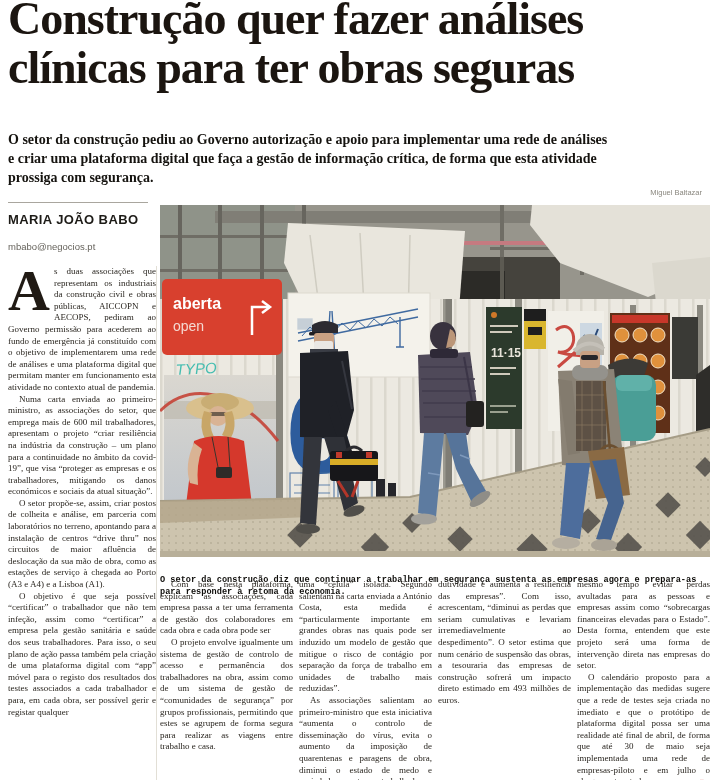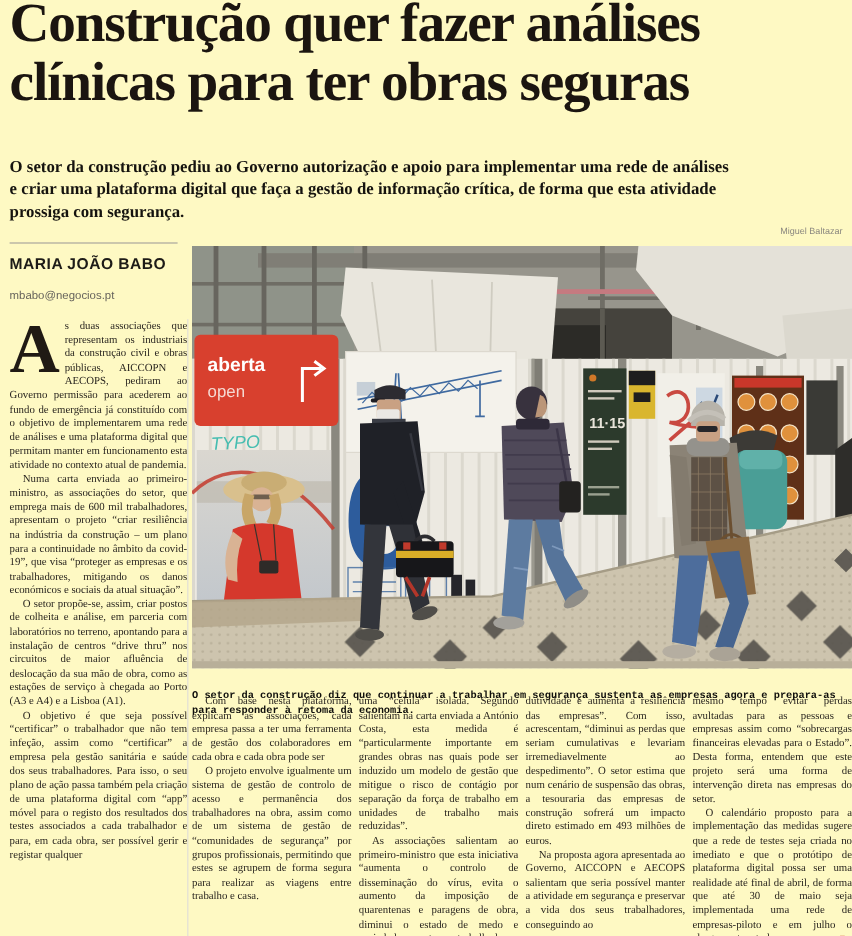--- a/index.html
+++ b/index.html
@@ -1,16 +1,16 @@
 <!DOCTYPE html>
 <html lang="pt"><head>
 <meta charset="utf-8">
 <style>
   html,body{margin:0;padding:0;background:#e8e6e1;}
-  .page{position:relative;width:710px;height:780px;background:#fef9c3;overflow:hidden;
+  .page{position:relative;width:710px;height:780px;background:#ffffff;overflow:hidden;
         font-family:"Liberation Serif", serif;color:#262320;}
   
   .headline{position:absolute;left:8px;top:-6px;width:698px;margin:0;
             font-family:"Liberation Serif", serif;font-weight:bold;
             font-size:46px;line-height:49px;letter-spacing:-1px;color:#1b1510;}
   
   .lead{position:absolute;left:8px;top:130px;width:600px;margin:0;
         font-family:Liberation Serif, serif;font-weight:bold;
         font-size:14px;line-height:19px;color:#15130f;}
   
@@ -302,21 +302,20 @@
     <div class="col">
       <p class="ind">Com base nesta plataforma, explicam as associações, cada empresa passa a ter uma ferramenta de gestão dos colaboradores em cada obra e cada obra pode ser</p>
       <p class="ind">O projeto envolve igualmente um sistema de gestão de controlo de acesso e permanência dos trabalhadores na obra, assim como de um sistema de gestão de “comunidades de segurança” por grupos profissionais, permitindo que estes se agrupem de forma segura para realizar as viagens entre trabalho e casa.</p>
     </div>
     <div class="col">
       <p class="cont">uma “célula” isolada. Segundo salientam na carta enviada a António Costa, esta medida é “particularmente importante em grandes obras nas quais pode ser induzido um modelo de gestão que mitigue o risco de contágio por separação da força de trabalho em unidades de trabalho mais reduzidas”.</p>
       <p class="ind">As associações salientam ao primeiro-ministro que esta iniciativa “aumenta o controlo de disseminação do vírus, evita o aumento da imposição de quarentenas e paragens de obra, diminui o estado de medo e ansiedade entre trabalhadores, diminui a falta de pro-</p>
     </div>
     <div class="col">
       <p class="cont">dutividade e aumenta a resiliência das empresas”. Com isso, acrescentam, “diminui as perdas que seriam cumulativas e levariam irremediavelmente ao despedimento”. O setor estima que num cenário de suspensão das obras, a tesouraria das empresas de construção sofrerá um impacto direto estimado em 493 milhões de euros.</p>
-      <p class="ind">Na proposta agora apresentada ao Governo, AICCOPN e AECOPS salientam que seria possível manter a atividade em segurança e preservar a vida dos seus trabalhadores, conseguindo ao</p>
     </div>
     <div class="col">
       <p class="cont">mesmo tempo evitar perdas avultadas para as pessoas e empresas assim como “sobrecargas financeiras elevadas para o Estado”. Desta forma, entendem que este projeto será uma forma de intervenção direta nas empresas do setor.</p>
       <p class="ind"><span>O calendário proposto para a implementação das medidas sugere que a rede de testes seja criada no imediato e que o protótipo de plataforma digital possa ser uma realidade até final de abril, de forma que até 30 de maio seja implementada uma rede de empresas-piloto e em julho o alargamento a todas as empresas.</span><span class="endmark">■</span></p>
     </div>
   </div>
 
 </div>
 
 </body></html>

